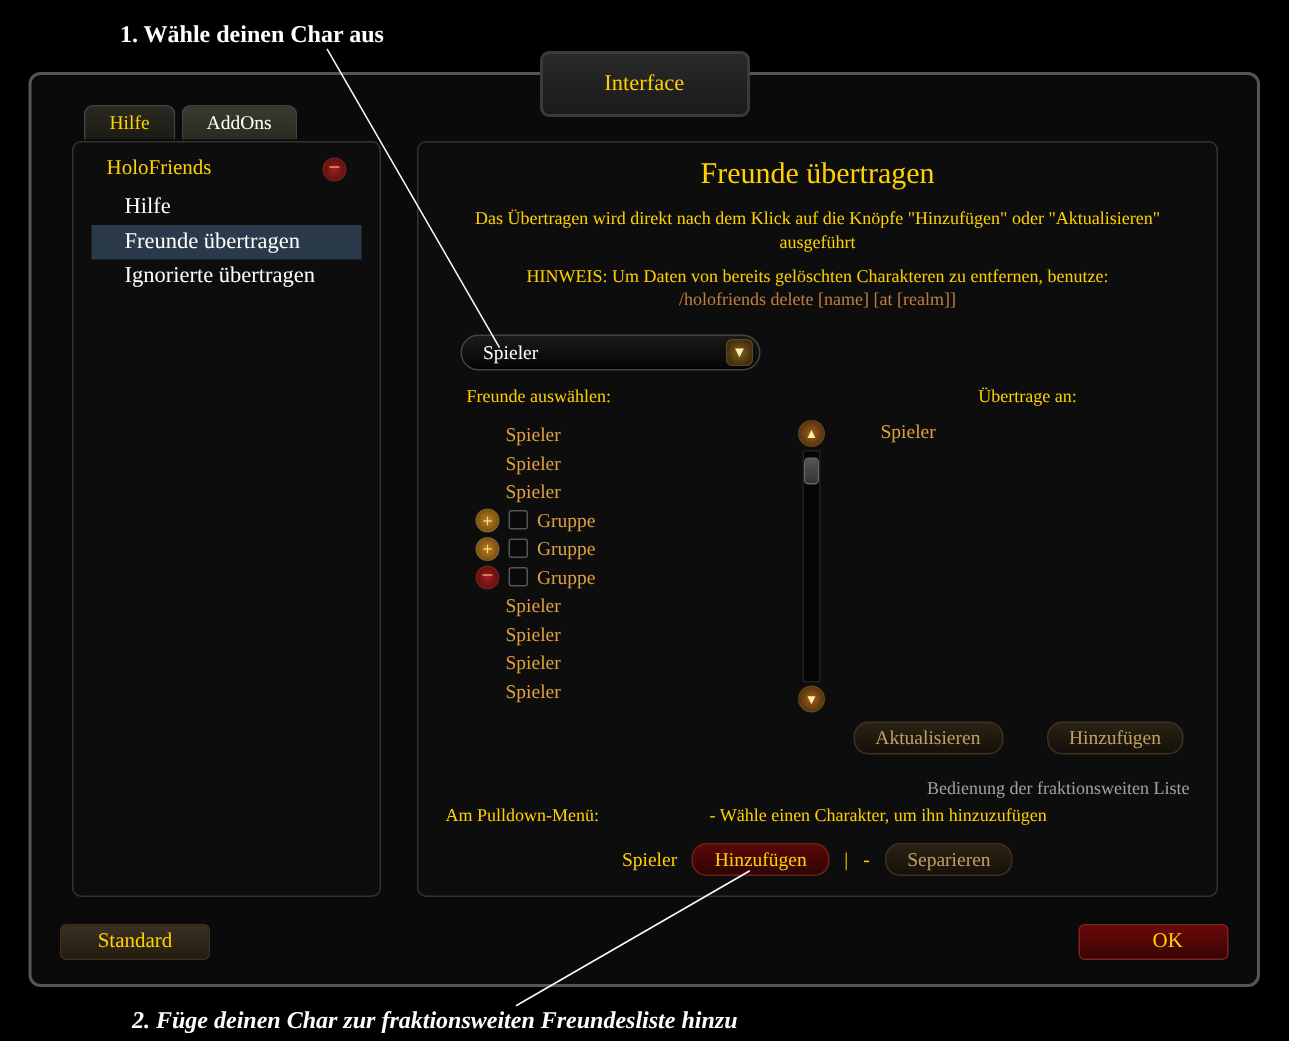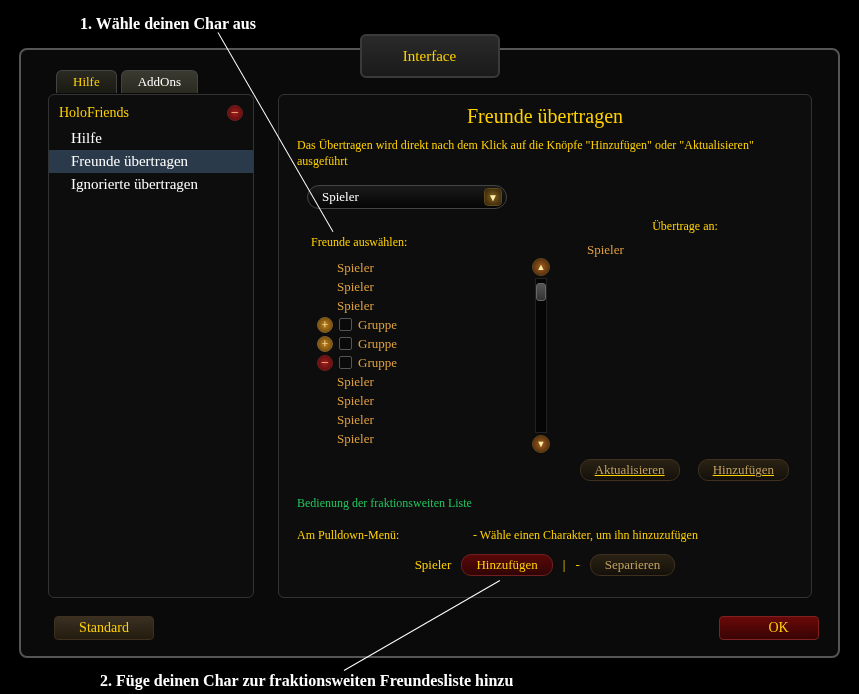--- a/index.html
+++ b/index.html
@@ -79,21 +79,21 @@
   }
   .sidebar {
     position: absolute;
     left: 48px;
     top: 94px;
     width: 206px;
     height: 504px;
     border: 1px solid #333;
     border-radius: 6px;
     background: #0d0d0d;
-    padding: 6px 0;
+    padding: 6px 12px;
   }
   .sidebar-header {
     display: flex;
     align-items: center;
     justify-content: space-between;
     padding: 4px 10px 6px 10px;
     color: #ffd100;
     font-size: 14px;
   }
   .minus-btn {
@@ -145,21 +145,21 @@
     color: #ffd100;
   }
   .content h1 {
     text-align: center;
     font-size: 20px;
     font-weight: normal;
     color: #ffd100;
     margin-bottom: 10px;
   }
   .content .desc {
-    text-align: left;
+    text-align: center;
     font-size: 12px;
     color: #ffd100;
     line-height: 1.3;
     margin-bottom: 8px;
   }
   .content .hint {
     text-align: center;
     font-size: 12px;
     color: #ffd100;
   }
@@ -193,21 +193,20 @@
     color: #ffeeaa;
     font-size: 10px;
   }
   .cols {
     display: flex;
     gap: 20px;
     margin-top: 6px;
   }
   .col-left {
     width: 230px;
-    margin-top: 16px;
   }
   .col-right {
     flex: 1;
   }
   .col-label {
     font-size: 12px;
     color: #ffd100;
     margin-bottom: 8px;
     padding-left: 14px;
   }
@@ -279,24 +278,23 @@
   }
   .target-name {
     text-align: left;
     padding-left: 40px;
     color: #e0a040;
     font-size: 13px;
   }
   .action-row {
     display: flex;
     justify-content: flex-end;
-    gap: 18px;
+    gap: 29px;
     margin-top: 6px;
     padding-right: 4px;
-    text-decoration: underline;
   }
   .wow-btn {
     padding: 2px 14px;
     border: 1px solid #403020;
     border-radius: 10px;
     background: linear-gradient(#2a2214, #14100a);
     color: #c0a060;
     font-size: 13px;
     font-family: inherit;
     cursor: pointer;
@@ -305,23 +303,23 @@
     background: linear-gradient(#5a0808, #300404);
     border-color: #702020;
     color: #ffd100;
   }
   .instructions {
     margin-top: 14px;
     font-size: 12px;
     line-height: 1.35;
   }
   .instructions .title {
-    text-align: left;
-    color: #22c55e;
-    margin-bottom: 16px;
+    text-align: right;
+    color: #a3a3a3;
+    margin-bottom: 2px;
   }
   .instructions .row {
     display: flex;
     color: #ffd100;
   }
   .instructions .lbl {
     width: 128px;
     text-align: left;
     padding-right: 4px;
   }
@@ -359,35 +357,34 @@
     padding: 3px 22px;
     border: 1px solid #403020;
     border-radius: 4px;
     background: linear-gradient(#3a3022, #241c10);
     color: #ffd100;
     font-size: 14px;
     font-family: inherit;
     cursor: pointer;
     min-width: 100px;
     text-align: center;
-    margin-left: 14px;
   }
   .footer-btn.red {
     background: linear-gradient(#6a0808, #380404);
     border-color: #802020;
     padding-left: 41px;
   }
 </style>
 </head>
 <body>
 
 <div class="annotation" style="left:80px; top:15px;">1. Wähle deinen Char aus</div>
 <div class="annotation-line" style="left:218px; top:32px; width:230px; transform:rotate(60deg);"></div>
 
-<div class="annotation" style="left:100px; top:672px;">2. Füge deinen Char zur fraktionsweiten Freundesliste hinzu</div>
+<div class="annotation" style="left:88px; top:672px;font-style:italic;">2. Füge deinen Char zur fraktionsweiten Freundesliste hinzu</div>
 <div class="annotation-line" style="left:344px; top:670px; width:180px; transform:rotate(-30deg);"></div>
 
 <div class="window-title-bar">Interface</div>
 
 <div class="main-frame"></div>
 
 <div class="tabs">
   <div class="tab">Hilfe</div>
   <div class="tab active">AddOns</div>
 </div>
@@ -398,20 +395,24 @@
     <span class="minus-btn">−</span>
   </div>
   <div class="sidebar-item">Hilfe</div>
   <div class="sidebar-item selected">Freunde übertragen</div>
   <div class="sidebar-item">Ignorierte übertragen</div>
 </div>
 
 <div class="content">
   <h1>Freunde übertragen</h1>
   <div class="desc">Das Übertragen wird direkt nach dem Klick auf die Knöpfe "Hinzufügen" oder "Aktualisieren" ausgeführt</div>
+  <div class="hint">
+    <span>HINWEIS: Um Daten von bereits gelöschten Charakteren zu entfernen, benutze:</span><br>
+    <span class="hint-cmd">/holofriends delete [name] [at [realm]]</span>
+  </div>
 
   <div class="dropdown">
     <span>Spieler</span>
     <span class="dropdown-arrow">▼</span>
   </div>
 
   <div class="cols">
     <div class="col-left">
       <div class="col-label">Freunde auswählen:</div>
       <div class="friend-list">

